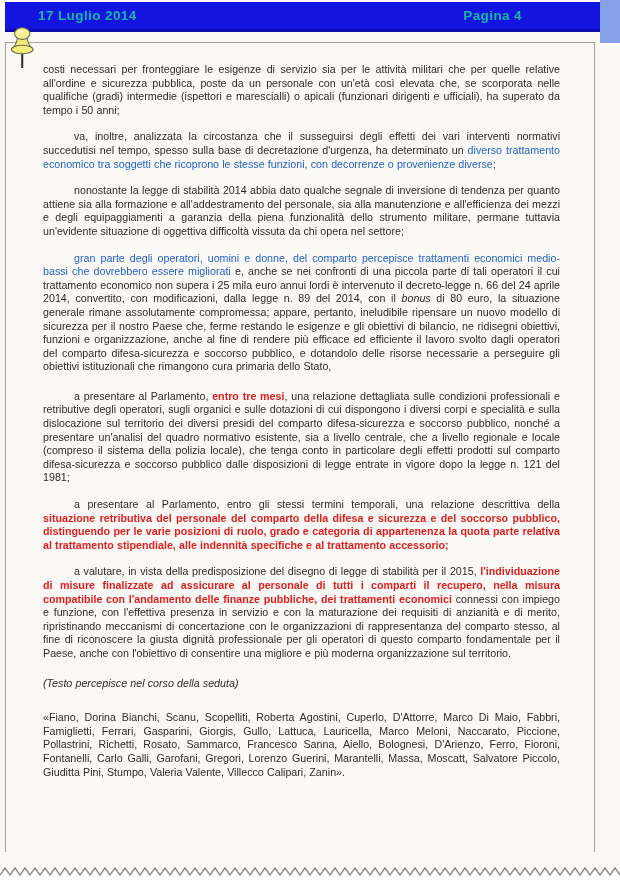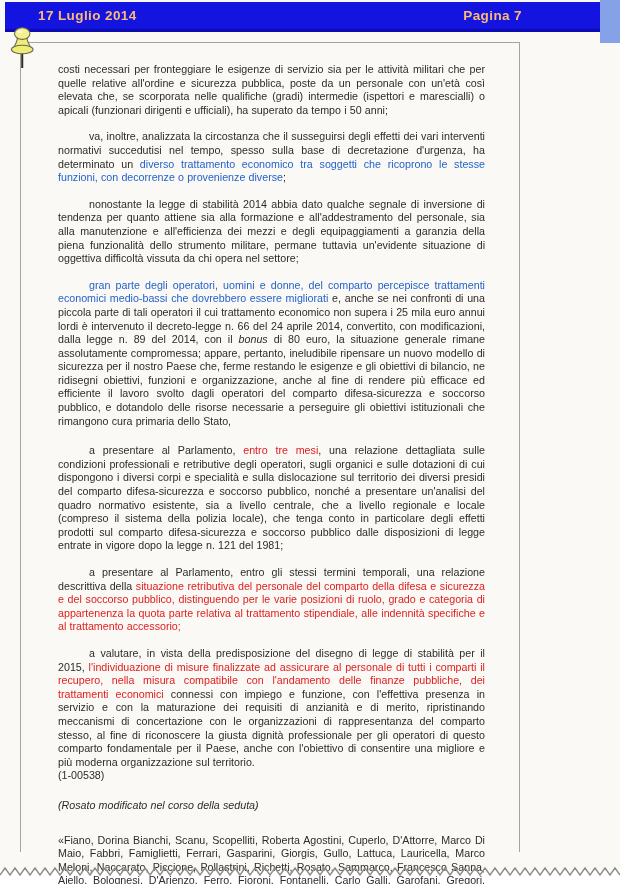--- a/index.html
+++ b/index.html
@@ -9,73 +9,72 @@
     font-family:"Liberation Sans",sans-serif;
   }
   .page-area{position:absolute;left:0;top:0;width:620px;height:870px;background:var(--page-bg,#fbf9f5);}
   .header-bar{
     position:absolute;left:5px;top:2px;width:595px;height:30px;
     background:var(--header-bg,#1414e0);
     border-bottom:3px solid var(--header-border,#0b0bb0);
     box-sizing:border-box;
     display:flex;align-items:center;justify-content:space-between;
     padding:0 78px 0 33px;
-    color:#fdba74;font-weight:bold;font-size:13.5px;letter-spacing:.4px;
+    color:#14b8a6;font-weight:bold;font-size:13.5px;letter-spacing:.4px;
   }
   .corner-block{position:absolute;left:600px;top:0;width:20px;height:43px;background:var(--corner,#85a2e8);}
   .content-box{
-    position:absolute;left:20px;top:42px;width:500px;height:810px;
+    position:absolute;left:5px;top:42px;width:590px;height:810px;
     box-sizing:border-box;
     border:1px solid var(--box-border,#a9a296);border-bottom:none;
     padding:20px 34px 0 37px;
   }
   .para{
     margin:13px 0 0 0;
     font-size:10.7px;line-height:13.6px;
     color:var(--body-text,#2e2c28);
     text-align:justify;
     hyphens:auto;-webkit-hyphens:auto;
     word-spacing:.2px;
   }
   .align-center{text-align:center;}
   .indent{text-indent:31px;}
   .sb-none{margin-top:0;}
   .sb-normal{margin-top:13px;}
   .sb-large{margin-top:16px;}
   .sb-xlarge{margin-top:21px;}
   .seg-normal{}
   .seg-blue_bold{color:var(--blue-text,#2363cd);font-weight:normal;}
-  .seg-red_bold{color:var(--red-text,#e02020);font-weight:normal;}
+  .seg-red_bold{color:var(--red-text,#e02020);font-weight:bold;}
   .seg-italic{font-style:italic;}
   .pushpin{position:absolute;left:6px;top:26px;}
   .torn-edge{position:absolute;left:0;top:863px;}
 </style>
 </head>
 <body style="--header-bg: #1414e0; --header-border: #0b0bb0; --corner: #85a2e8; --page-bg: #fbf9f5; --box-border: #a9a296; --body-text: #2e2c28; --blue-text: #2363cd; --red-text: #e02020; --zigzag: #8f8d88; --pin-yellow: #efec77;">
 
 <div class="page-area"></div>
 
 <div class="header-bar">
   <span>17 Luglio 2014</span>
-  <span>Pagina 7</span>
+  <span>Pagina 4</span>
 </div>
 
 <div class="corner-block"></div>
 
 <div class="content-box">
   <div id="doc-body">
       <p class="para align-justify  sb-none"><span class="seg-normal">costi necessari per fronteggiare le esigenze di servizio sia per le attività militari che per quelle relative all'ordine e sicurezza pubblica, poste da un personale con un'età così elevata che, se scorporata nelle qualifiche (gradi) intermedie (ispettori e marescialli) o apicali (funzionari dirigenti e ufficiali), ha superato da tempo i 50 anni;</span></p>
       <p class="para align-justify indent sb-normal"><span class="seg-normal">va, inoltre, analizzata la circostanza che il susseguirsi degli effetti dei vari interventi normativi succedutisi nel tempo, spesso sulla base di decretazione d'urgenza, ha determinato un </span><span class="seg-blue_bold">diverso trattamento economico tra soggetti che ricoprono le stesse funzioni, con decorrenze o provenienze diverse</span><span class="seg-normal">;</span></p>
       <p class="para align-justify indent sb-normal"><span class="seg-normal">nonostante la legge di stabilità 2014 abbia dato qualche segnale di inversione di tendenza per quanto attiene sia alla formazione e all'addestramento del personale, sia alla manutenzione e all'efficienza dei mezzi e degli equipaggiamenti a garanzia della piena funzionalità dello strumento militare, permane tuttavia un'evidente situazione di oggettiva difficoltà vissuta da chi opera nel settore;</span></p>
       <p class="para align-justify indent sb-normal"><span class="seg-blue_bold">gran parte degli operatori, uomini e donne, del comparto percepisce trattamenti economici medio-bassi che dovrebbero essere migliorati</span><span class="seg-normal"> e, anche se nei confronti di una piccola parte di tali operatori il cui trattamento economico non supera i 25 mila euro annui lordi è intervenuto il decreto-legge n. 66 del 24 aprile 2014, convertito, con modificazioni, dalla legge n. 89 del 2014, con il </span><span class="seg-italic">bonus</span><span class="seg-normal"> di 80 euro, la situazione generale rimane assolutamente compromessa; appare, pertanto, ineludibile ripensare un nuovo modello di sicurezza per il nostro Paese che, ferme restando le esigenze e gli obiettivi di bilancio, ne ridisegni obiettivi, funzioni e organizzazione, anche al fine di rendere più efficace ed efficiente il lavoro svolto dagli operatori del comparto difesa-sicurezza e soccorso pubblico, e dotandolo delle risorse necessarie a perseguire gli obiettivi istituzionali che rimangono cura primaria dello Stato,</span></p>
       <p class="para align-justify indent sb-large"><span class="seg-normal">a presentare al Parlamento, </span><span class="seg-red_bold">entro tre mesi</span><span class="seg-normal">, una relazione dettagliata sulle condizioni professionali e retributive degli operatori, sugli organici e sulle dotazioni di cui dispongono i diversi corpi e specialità e sulla dislocazione sul territorio dei diversi presidi del comparto difesa-sicurezza e soccorso pubblico, nonché a presentare un'analisi del quadro normativo esistente, sia a livello centrale, che a livello regionale e locale (compreso il sistema della polizia locale), che tenga conto in particolare degli effetti prodotti sul comparto difesa-sicurezza e soccorso pubblico dalle disposizioni di legge entrate in vigore dopo la legge n. 121 del 1981;</span></p>
       <p class="para align-justify indent sb-normal"><span class="seg-normal">a presentare al Parlamento, entro gli stessi termini temporali, una relazione descrittiva della </span><span class="seg-red_bold">situazione retributiva del personale del comparto della difesa e sicurezza e del soccorso pubblico, distinguendo per le varie posizioni di ruolo, grado e categoria di appartenenza la quota parte relativa al trattamento stipendiale, alle indennità specifiche e al trattamento accessorio;</span></p>
       <p class="para align-justify indent sb-normal"><span class="seg-normal">a valutare, in vista della predisposizione del disegno di legge di stabilità per il 2015, </span><span class="seg-red_bold">l'individuazione di misure finalizzate ad assicurare al personale di tutti i comparti il recupero, nella misura compatibile con l'andamento delle finanze pubbliche, dei trattamenti economici</span><span class="seg-normal"> connessi con impiego e funzione, con l'effettiva presenza in servizio e con la maturazione dei requisiti di anzianità e di merito, ripristinando meccanismi di concertazione con le organizzazioni di rappresentanza del comparto stesso, al fine di riconoscere la giusta dignità professionale per gli operatori di questo comparto fondamentale per il Paese, anche con l'obiettivo di consentire una migliore e più moderna organizzazione sul territorio.</span></p>
-      <p class="para align-justify  sb-none"><span class="seg-normal">(1-00538)</span></p>
-      <p class="para align-justify  sb-large"><span class="seg-italic">(Rosato modificato nel corso della seduta)</span></p>
+      <p class="para align-justify  sb-large"><span class="seg-italic">(Testo percepisce nel corso della seduta)</span></p>
       <p class="para align-justify  sb-xlarge"><span class="seg-normal">«Fiano, Dorina Bianchi, Scanu, Scopelliti, Roberta Agostini, Cuperlo, D'Attorre, Marco Di Maio, Fabbri, Famiglietti, Ferrari, Gasparini, Giorgis, Gullo, Lattuca, Lauricella, Marco Meloni, Naccarato, Piccione, Pollastrini, Richetti, Rosato, Sammarco, Francesco Sanna, Aiello, Bolognesi, D'Arienzo, Ferro, Fioroni, Fontanelli, Carlo Galli, Garofani, Gregori, Lorenzo Guerini, Marantelli, Massa, Moscatt, Salvatore Piccolo, Giuditta Pini, Stumpo, Valeria Valente, Villecco Calipari, Zanin».</span></p>
     </div>
 </div>
 
 <span class="pushpin">
   <svg width="34" height="50" viewBox="0 0 44 64" aria-hidden="true">
     <line x1="21" y1="34" x2="21" y2="54" stroke="#2b2b20" stroke-width="2.6"></line>
     <path d="M15,13 Q15,20 9,29 L33,29 Q27,20 27,13 Z" fill="#efec77" stroke="#6b6a50" stroke-width="1.4"></path>
     <ellipse cx="21" cy="30" rx="14" ry="5.5" fill="#efec77" stroke="#6b6a50" stroke-width="1.4"></ellipse>
     <ellipse cx="21" cy="9.5" rx="10" ry="7.5" fill="#f4f190" stroke="#6b6a50" stroke-width="1.4"></ellipse>

